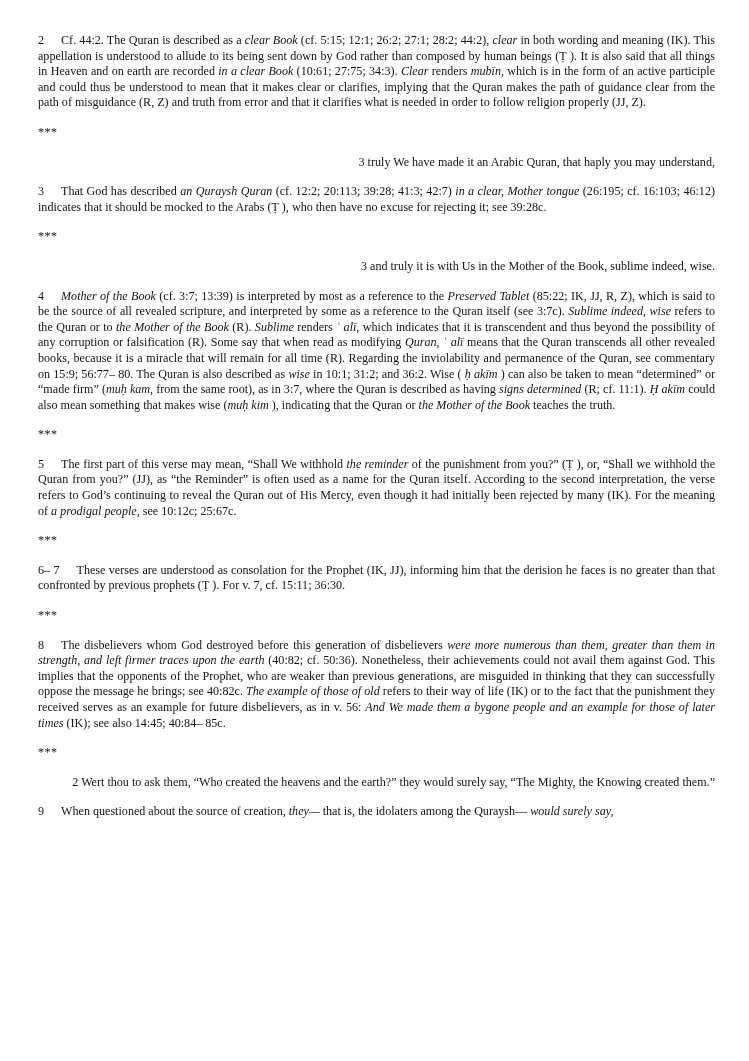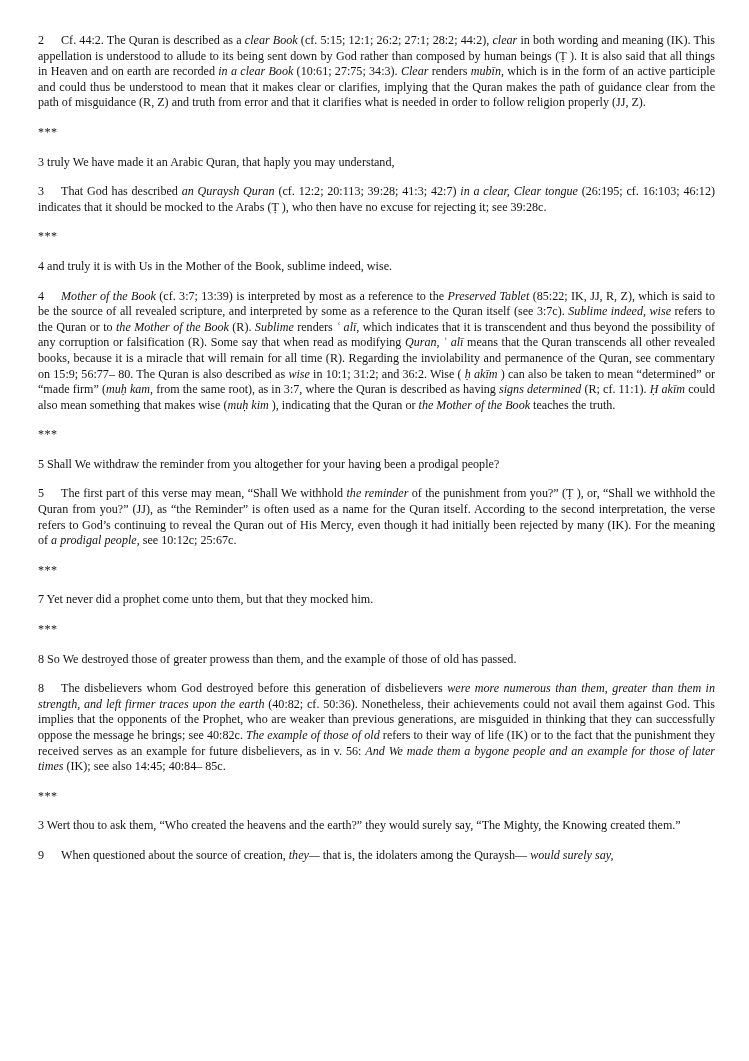--- a/index.html
+++ b/index.html
@@ -25,21 +25,21 @@
   .block {
     font-size: 12.1px;
     line-height: 15.6px;
     text-align: justify;
     text-justify: inter-word;
     margin: 0 0 14px 0;
     color: #131313;
     -webkit-font-smoothing: antialiased;
   }
   .block.verse {
-    text-align: left;
+    text-align: right;
     margin-bottom: 14px;
   }
   .block.commentary {
     text-align: justify;
   }
   .block.last {
     margin-bottom: 16px;
   }
   .sep {
     font-size: 12.1px;
@@ -60,29 +60,27 @@
   }
 </style>
 </head>
 <body>
 
 <div id="page">
   <div id="content">
       <p class="block commentary"><span class="num">2</span><span class="gap"></span><span>Cf. 44:2. The Quran is described as a </span><i>clear Book</i><span> (cf. 5:15; 12:1; 26:2; 27:1; 28:2; 44:2), </span><i>clear</i><span> in both wording and meaning (IK). This appellation is understood to allude to its being sent down by God rather than composed by human beings (Ṭ ). It is also said that all things in Heaven and on earth are recorded </span><i>in a clear Book</i><span> (10:61; 27:75; 34:3). </span><i>Clear</i><span> renders </span><i>mubīn</i><span>, which is in the form of an active participle and could thus be understood to mean that it makes clear or clarifies, implying that the Quran makes the path of guidance clear from the path of misguidance (R, Z) and truth from error and that it clarifies what is needed in order to follow religion properly (JJ, Z).</span></p>
       <div class="sep">***</div>
       <p class="block verse"><span>3 truly We have made it an Arabic Quran, that haply you may understand,</span></p>
-      <p class="block commentary"><span class="num">3</span><span class="gap"></span><span>That God has described </span><i>an Quraysh Quran</i><span> (cf. 12:2; 20:113; 39:28; 41:3; 42:7) </span><i>in a clear, Clear tongue</i><span> (26:195; cf. 16:103; 46:12) indicates that it should be mocked to the Arabs (Ṭ ), who then have no excuse for rejecting it; see 39:28c.</span></p>
+      <p class="block commentary"><span class="num">3</span><span class="gap"></span><span>That God has described </span><i>an Quraysh Quran</i><span> (cf. 12:2; 20:113; 39:28; 41:3; 42:7) </span><i>in a clear, Mother tongue</i><span> (26:195; cf. 16:103; 46:12) indicates that it should be mocked to the Arabs (Ṭ ), who then have no excuse for rejecting it; see 39:28c.</span></p>
       <div class="sep">***</div>
-      <p class="block verse"><span>4 and truly it is with Us in the Mother of the Book, sublime indeed, wise.</span></p>
+      <p class="block verse"><span>3 and truly it is with Us in the Mother of the Book, sublime indeed, wise.</span></p>
       <p class="block commentary"><span class="num">4</span><span class="gap"></span><i>Mother of the Book</i><span> (cf. 3:7; 13:39) is interpreted by most as a reference to the </span><i>Preserved Tablet</i><span> (85:22; IK, JJ, R, Z), which is said to be the source of all revealed scripture, and interpreted by some as a reference to the Quran itself (see 3:7c). </span><i>Sublime indeed, wise</i><span> refers to the Quran or to </span><i>the Mother of the Book</i><span> (R). </span><i>Sublime</i><span> renders </span><i>ʿ alī</i><span>, which indicates that it is transcendent and thus beyond the possibility of any corruption or falsification (R). Some say that when read as modifying </span><i>Quran</i><span>, </span><i>ʿ alī</i><span> means that the Quran transcends all other revealed books, because it is a miracle that will remain for all time (R). Regarding the inviolability and permanence of the Quran, see commentary on 15:9; 56:77– 80. The Quran is also described as </span><i>wise</i><span> in 10:1; 31:2; and 36:2. Wise ( </span><i>ḥ akīm</i><span> ) can also be taken to mean “determined” or “made firm” (</span><i>muḥ kam</i><span>, from the same root), as in 3:7, where the Quran is described as having </span><i>signs determined</i><span> (R; cf. 11:1). </span><i>Ḥ akīm</i><span> could also mean something that makes wise (</span><i>muḥ kim</i><span> ), indicating that the Quran or </span><i>the Mother of the Book</i><span> teaches the truth.</span></p>
       <div class="sep">***</div>
-      <p class="block verse"><span>5 Shall We withdraw the reminder from you altogether for your having been a prodigal people?</span></p>
       <p class="block commentary"><span class="num">5</span><span class="gap"></span><span>The first part of this verse may mean, “Shall We withhold </span><i>the reminder</i><span> of the punishment from you?” (Ṭ ), or, “Shall we withhold the Quran from you?” (JJ), as “the Reminder” is often used as a name for the Quran itself. According to the second interpretation, the verse refers to God’s continuing to reveal the Quran out of His Mercy, even though it had initially been rejected by many (IK). For the meaning of </span><i>a prodigal people,</i><span> see 10:12c; 25:67c.</span></p>
       <div class="sep">***</div>
-      <p class="block verse"><span>7 Yet never did a prophet come unto them, but that they mocked him.</span></p>
+      <p class="block commentary"><span class="num">6– 7</span><span class="gap"></span><span>These verses are understood as consolation for the Prophet (IK, JJ), informing him that the derision he faces is no greater than that confronted by previous prophets (Ṭ ). For v. 7, cf. 15:11; 36:30.</span></p>
       <div class="sep">***</div>
-      <p class="block verse"><span>8 So We destroyed those of greater prowess than them, and the example of those of old has passed.</span></p>
       <p class="block commentary"><span class="num">8</span><span class="gap"></span><span>The disbelievers whom God destroyed before this generation of disbelievers </span><i>were more numerous than them, greater than them in strength, and left firmer traces upon the earth</i><span> (40:82; cf. 50:36). Nonetheless, their achievements could not avail them against God. This implies that the opponents of the Prophet, who are weaker than previous generations, are misguided in thinking that they can successfully oppose the message he brings; see 40:82c. </span><i>The example of those of old</i><span> refers to their way of life (IK) or to the fact that the punishment they received serves as an example for future disbelievers, as in v. 56: </span><i>And We made them a bygone people and an example for those of later times</i><span> (IK); see also 14:45; 40:84– 85c.</span></p>
       <div class="sep">***</div>
-      <p class="block verse"><span>3 Wert thou to ask them, “Who created the heavens and the earth?” they would surely say, “The Mighty, the Knowing created them.”</span></p>
+      <p class="block verse"><span>2 Wert thou to ask them, “Who created the heavens and the earth?” they would surely say, “The Mighty, the Knowing created them.”</span></p>
       <p class="block commentary last"><span class="num">9</span><span class="gap"></span><span>When questioned about the source of creation, </span><i>they—</i><span> that is, the idolaters among the Quraysh— </span><i>would surely say,</i></p>
     </div>
 </div>
 
 </body></html>

